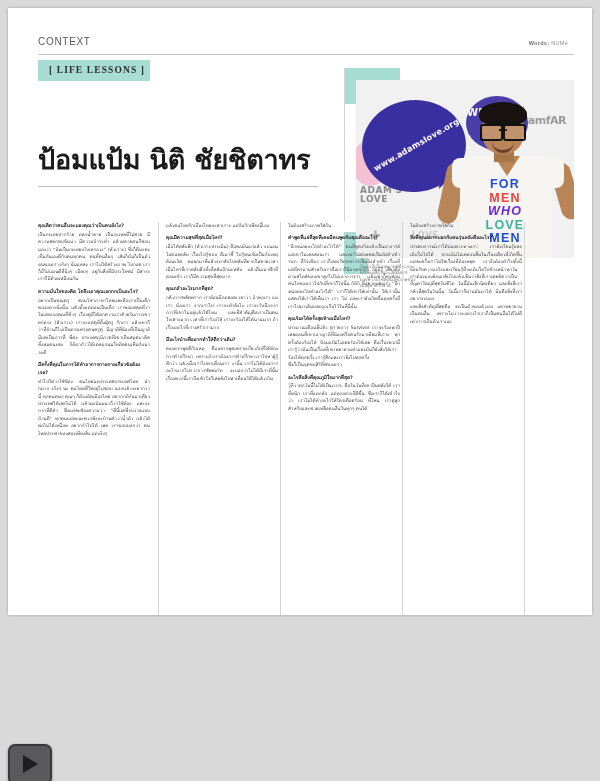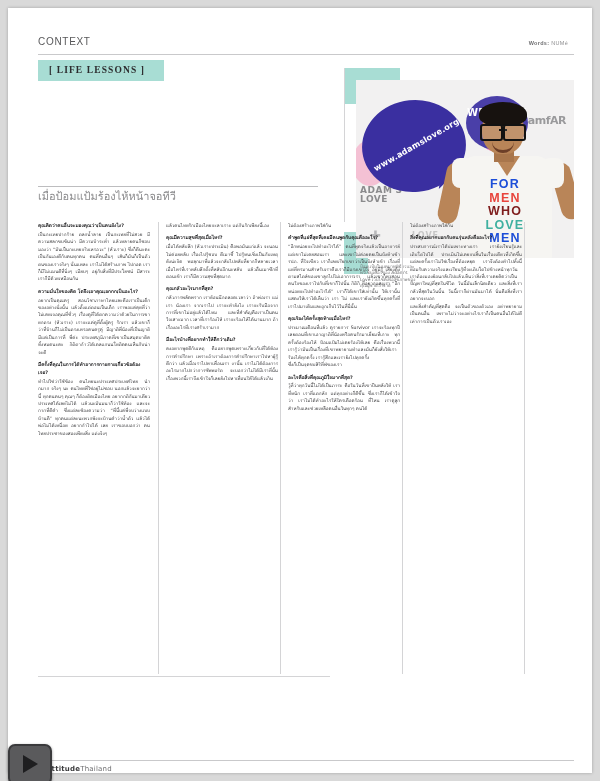--- a/index.html
+++ b/index.html
@@ -4,21 +4,21 @@
 <style>
   html,body{margin:0;padding:0;}
   body{
     width:600px;height:781px;
     background:#d9d9d9;
     font-family:"DejaVu Sans","Liberation Sans",sans-serif;
     overflow:hidden;
   }
   .page{
     position:absolute;left:8px;top:8px;
-    width:584px;height:765px;
+    width:584px;height:607px;
     background:#ffffff;
     box-shadow:0 0 3px rgba(0,0,0,.25);
     overflow:hidden;
   }
 
   
   .kicker{
     position:absolute;left:30px;top:28px;
     font-size:10px;letter-spacing:.7px;color:#58585a;
     font-family:"Liberation Sans",sans-serif;
@@ -30,21 +30,21 @@
   }
   .credit b{font-weight:bold;color:#6e6e70;}
   .hrule{
     position:absolute;left:30px;top:46px;width:536px;height:1px;
     background:#c9c9cb;
   }
 
   .lifelessons{
     position:absolute;left:30px;top:52px;
     background:#a8ddd4;
-    padding:5px 19px 6px 11px;
+    padding:5px 5px 6px 11px;
     font-family:"Liberation Serif",serif;
     font-size:9.5px;font-weight:bold;letter-spacing:1.1px;
     color:#2c2c2e;
   }
 
   
   .title{
     position:absolute;left:30px;top:137px;
     font-size:27px;font-weight:bold;color:#1b1b1d;
     letter-spacing:-.2px;line-height:1.1;
@@ -159,21 +159,21 @@
   }
   .sleeveL{position:absolute;left:0px;top:54px;width:22px;height:30px;background:#f6f5f2;border-radius:8px;}
   .sleeveR{position:absolute;right:0px;top:54px;width:22px;height:30px;background:#f6f5f2;border-radius:8px;}
   .tee-text{
     position:absolute;left:24px;top:74px;width:58px;
     text-align:center;font-size:12.5px;font-weight:bold;
     line-height:1.08;letter-spacing:1.2px;
     font-family:"Liberation Sans",sans-serif;
   }
   .tw1{color:#1d4ed8;} .tw2{color:#e8443c;}
-  .tw3{color:#7f1d1d;} .tw4{color:#3fb0a0;}
+  .tw3{color:#6d28d9;font-style:italic;} .tw4{color:#3fb0a0;}
 
   .photocap{
     position:absolute;left:352px;top:256px;width:56px;
     font-size:4.4px;line-height:1.45;color:#6e6e70;
   }
 
   
   .vrule{position:absolute;top:214px;width:1px;height:452px;background:#d4d4d6;}
   .vr1{left:150px;} .vr2{left:272px;} .vr3{left:394px;} .vr4{left:516px;}
   .vrule-top{position:absolute;left:336px;top:60px;width:1px;height:154px;background:#d4d4d6;}
@@ -237,22 +237,22 @@
 <div class="page">
 
   <div class="kicker">CONTEXT</div>
   <div class="credit">
     <b>Words:</b>
     <span>NUMé</span>
   </div>
   <div class="hrule"></div>
   <div class="lifelessons">[ LIFE LESSONS ]</div>
 
+  <div class="title">ป้อมแป้ม นิติ ชัยชิตาทร</div>
   <div class="titlerule"></div>
-  <div class="subtitle">เมื่อป้อมแป้มร้องไห้หน้าจอทีวี</div>
 
   <div class="tealpatch"></div>
   <div class="tealpatch2"></div>
   <div class="vrule-top"></div>
 
   <div class="photo">
     <div class="backdrop"></div>
     <div class="bd-logo amfar">amfAR</div>
     <div class="bd-logo treat">LOVE</div>
     <div class="adamslogo">

